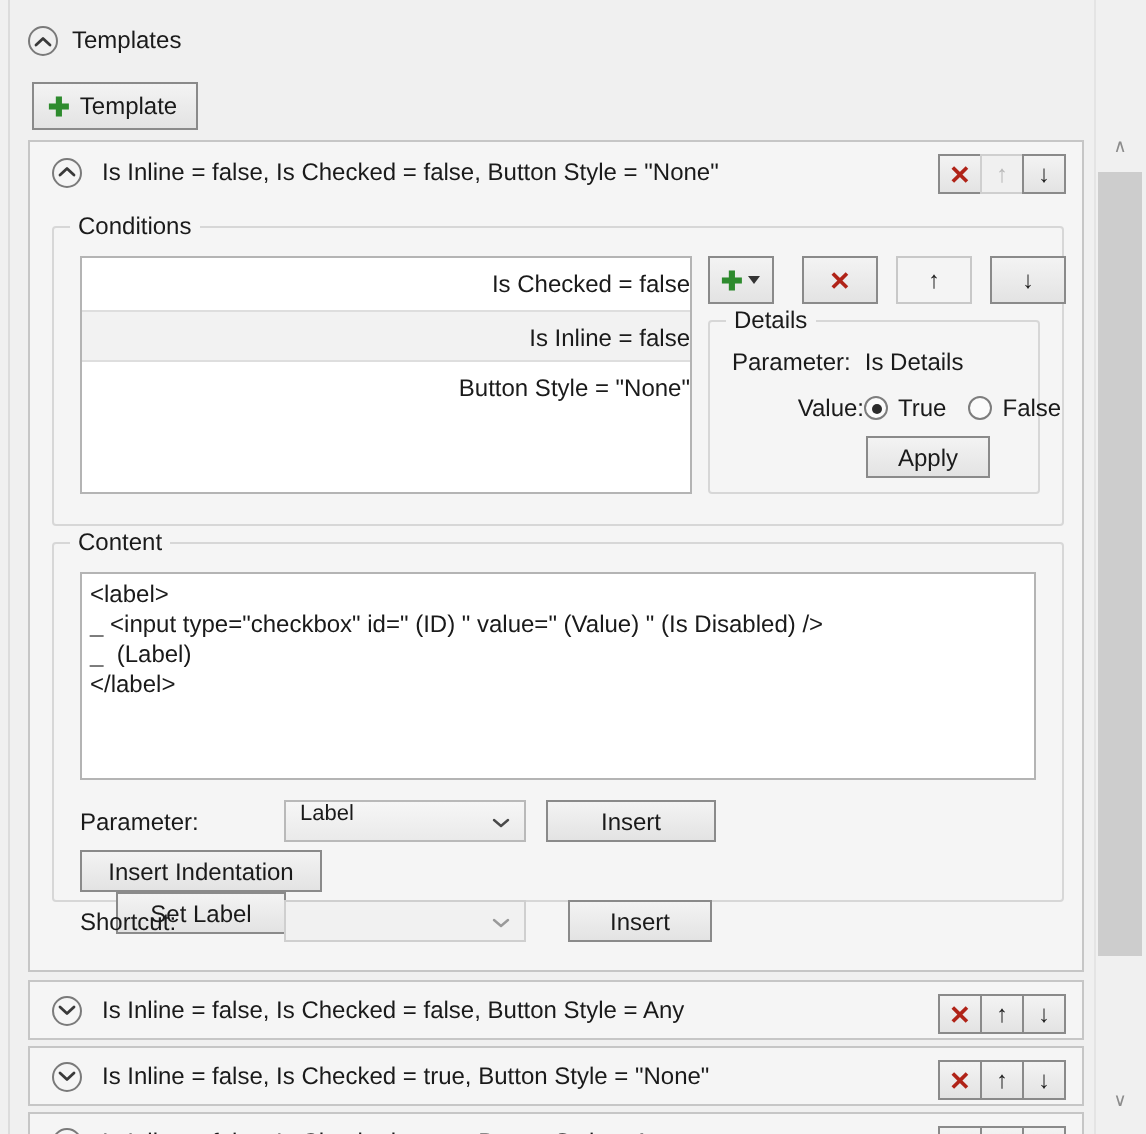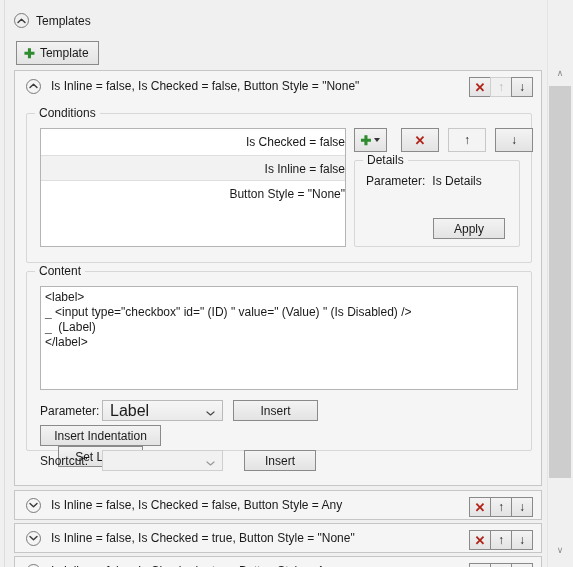--- a/index.html
+++ b/index.html
@@ -45,21 +45,21 @@
     flex: 0 0 auto;
     background: transparent;
   }
   .circ svg { display:block; }
 
   
   .group-head {
     position: absolute;
     left: 14px; top: 13px;
     display: flex;
-    align-items: center;
+    align-items: flex-start;
     gap: 7px;
   }
   .group-head .ttl { font-size: 12px; color: #1a1a1a; }
 
   
   .btn {
     box-sizing: border-box;
     background: linear-gradient(to bottom,#f3f3f3 0%, #e3e3e3 100%);
     border: 1px solid #8a8a8a;
     color: #1a1a1a;
@@ -247,21 +247,21 @@
     content:"";
     position:absolute;
     left:2.5px; top:2.5px;
     width:5px; height:5px;
     border-radius:50%;
     background:#2b2b2b;
   }
   #apply-btn {
     position: absolute;
     left: 78px; top: 57px;
-    width: 72px; height: 21px;
+    width: 62px; height: 21px;
     padding: 0;
   }
 
   
   #content-editor {
     position: absolute;
     left: 13px; top: 14px;
     width: 478px; height: 104px;
     box-sizing: border-box;
     background: #ffffff;
@@ -286,25 +286,25 @@
   #row-shortcut  { left: 13px; top: 178px; }
 
   .lbl-w { width: 62px; display:inline-block; }
 
   .combo {
     box-sizing: border-box;
     background: linear-gradient(to bottom,#f6f6f6 0%,#eaeaea 100%);
     border: 1px solid #b9b9b9;
     height: 21px;
     display: inline-flex;
-    align-items: center;
     padding-left: 7px;
     position: relative;
-    font-size: 16px;
-    color: #1a1a1a;
+    font-size: 11px;
+    color: #1a1a1a;
+    margin-left: 40px;
   }
   .combo.empty { background: #f1f1f1; border-color: #cfcfcf; }
   .combo .chev {
     position: absolute;
     right: 7px; top: 50%;
     transform: translateY(-50%);
   }
   #parameter-combo { width: 121px; }
   #shortcut-combo  { width: 121px; }
 
@@ -424,20 +424,31 @@
       </div>
 
       <div id="details-group">
         <span class="legend">Details</span>
 
         <div class="drow" id="details-param-row">
           <span class="k">Parameter:</span>
           <span>Is Details</span>
         </div>
 
+        <div class="drow" id="details-value-row">
+          <span class="k">Value:</span>
+          <span class="radio on">
+            <span class="dot"></span>
+            <span>True</span>
+          </span>
+          <span class="radio">
+            <span class="dot"></span>
+            <span>False</span>
+          </span>
+        </div>
 
         <div class="btn" id="apply-btn">Apply</div>
       </div>
     </div>
 
     <div class="gbox" id="content-group">
       <span class="legend">Content</span>
 
       <div id="content-editor"><span><span class="ind"></span><span class="tok">&lt;label&gt;</span></span>
 <span><span class="ind">_</span> <span class="tok">&lt;input type="checkbox" id=" (ID) " value=" (Value) " (Is Disabled) /&gt;</span></span>

